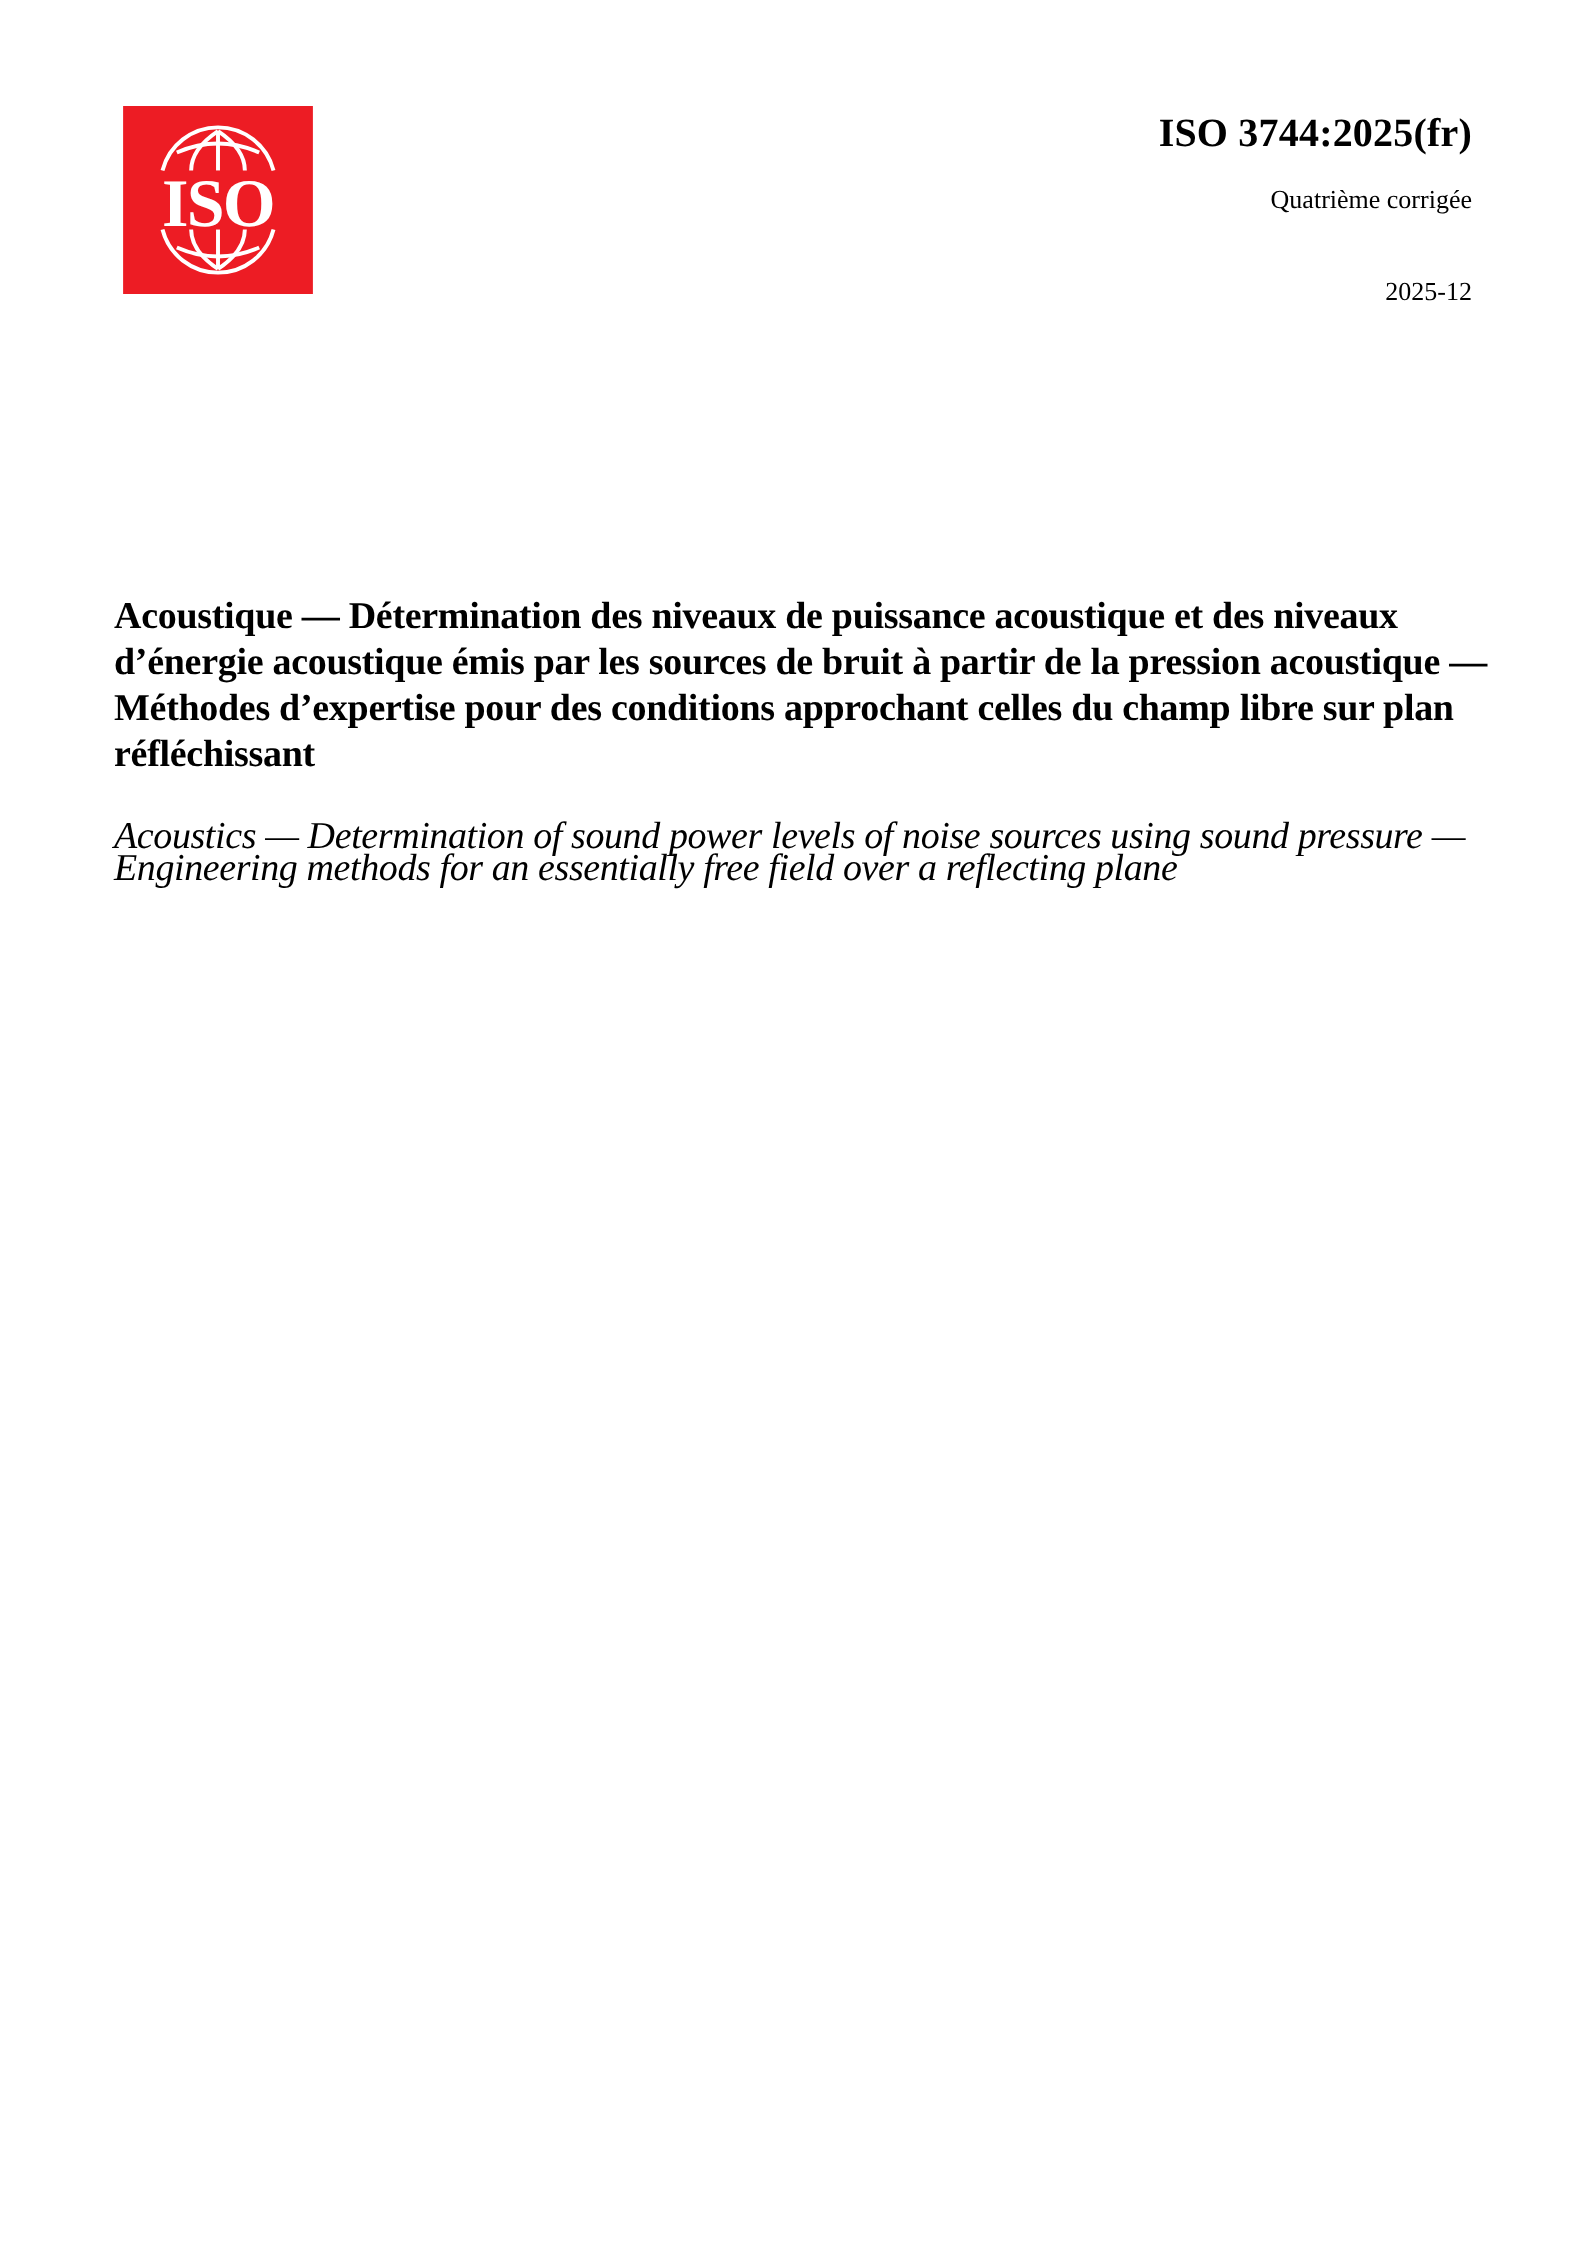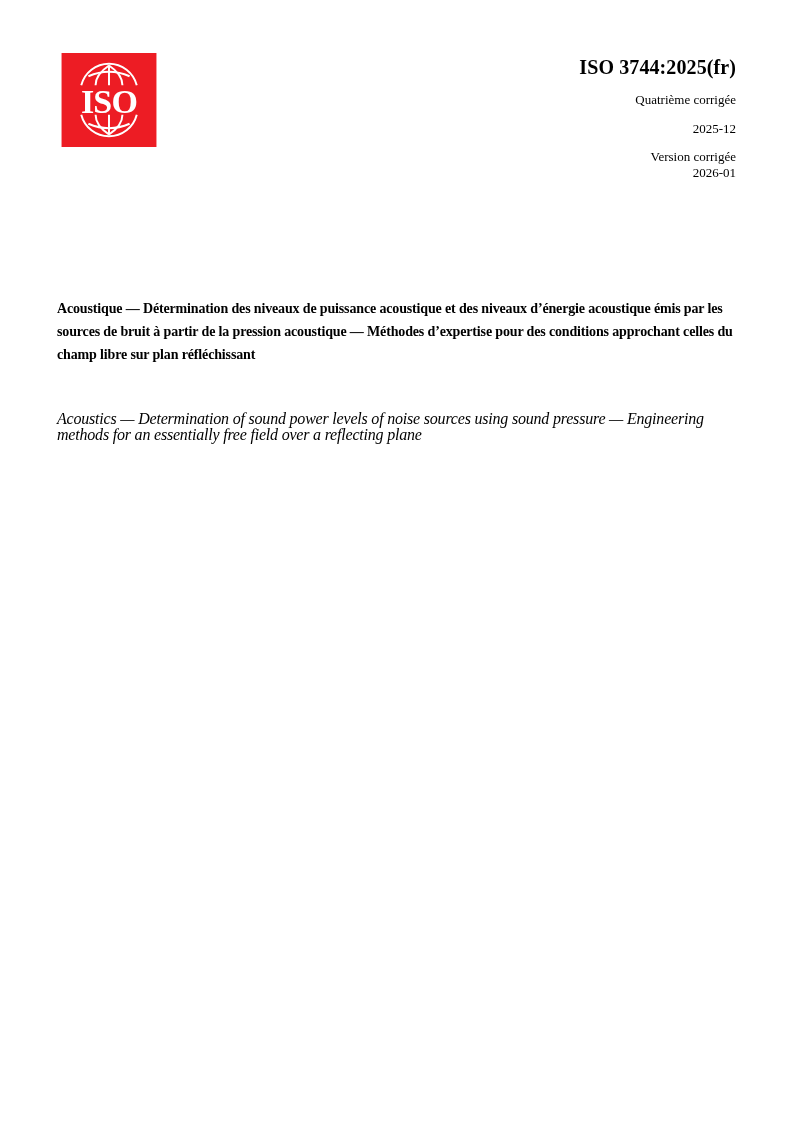--- a/index.html
+++ b/index.html
@@ -2,24 +2,24 @@
 <html><head>
 <meta charset="utf-8">
 <style>
   html, body { margin: 0; padding: 0; background: #ffffff; }
   body { width: 793px; height: 1122px; position: relative; overflow: hidden; font-family: "DejaVu Serif", "Liberation Serif", serif; color: #000; }
   .logo { position: absolute; left: 56px; top: 53px; width: 106px; height: 94px; }
   .logo svg { display: block; width: 100%; height: 100%; }
   .meta { position: absolute; right: 57px; top: 56px; text-align: right; }
   .code { font-family: "Liberation Serif", "DejaVu Serif", serif; font-weight: bold; font-size: 20px; line-height: 22px; letter-spacing: 0.1px; }
   .edition { margin-top: 14px; font-family: "Liberation Serif", serif; font-size: 13px; line-height: 16px; }
-  .date { margin-top: 13px; font-family: "Liberation Serif", serif; font-size: 13px; line-height: 16px; }
+  .date { margin-top: 30px; font-family: "Liberation Serif", serif; font-size: 13px; line-height: 16px; }
   .corr { margin-top: 12px; font-family: "Liberation Serif", serif; font-size: 13px; line-height: 16px; }
-  .title-fr { position: absolute; left: 57px; top: 297px; width: 690px; font-family: "Liberation Serif", "DejaVu Serif", serif; font-weight: bold; font-size: 14px; line-height: 23px; letter-spacing: -0.15px; }
-  .title-en { position: absolute; left: 57px; top: 411px; width: 690px; font-family: "Liberation Serif", "DejaVu Serif", serif; font-style: italic; font-size: 16px; line-height: 16px; letter-spacing: -0.2px; }
+  .title-fr { position: absolute; left: 57px; top: 297px; width: 690px; font-family: "Liberation Serif", "DejaVu Serif", serif; font-weight: bold; font-size: 19px; line-height: 23px; letter-spacing: -0.15px; }
+  .title-en { position: absolute; left: 57px; top: 411px; width: 690px; font-family: "Liberation Serif", "DejaVu Serif", serif; font-style: italic; font-size: 19px; line-height: 16px; letter-spacing: -0.2px; }
 </style>
 </head>
 <body>
 
 <div class="logo">
   <svg viewBox="0 0 106 105">
     <rect x="0" y="0" width="106" height="105" fill="#ED1C24"></rect>
 
     <g fill="none" stroke="#fff" stroke-width="2.2">
       <path d="M22 36 A32 32 0 0 1 84 36"></path>
@@ -34,20 +34,16 @@
       <path d="M53 91 Q68 81 68 69"></path>
     </g>
     <text x="53" y="67" text-anchor="middle" font-family="Liberation Serif, DejaVu Serif, serif" font-weight="bold" font-size="38" fill="#fff" letter-spacing="-1">ISO</text>
   </svg>
 </div>
 
 <div class="meta">
   <div class="code">ISO 3744:2025(fr)</div>
   <div class="edition">Quatrième corrigée</div>
   <div class="date">2025-12</div>
-  <div class="corr">
-    <div>Version corrigée</div>
-    <div>2026-01</div>
-  </div>
 </div>
 
 <div class="title-fr">Acoustique — Détermination des niveaux de puissance acoustique et des niveaux d’énergie acoustique émis par les sources de bruit à partir de la pression acoustique — Méthodes d’expertise pour des conditions approchant celles du champ libre sur plan réfléchissant</div>
 <div class="title-en">Acoustics — Determination of sound power levels of noise sources using sound pressure — Engineering methods for an essentially free field over a reflecting plane</div>
 
 </body></html>

